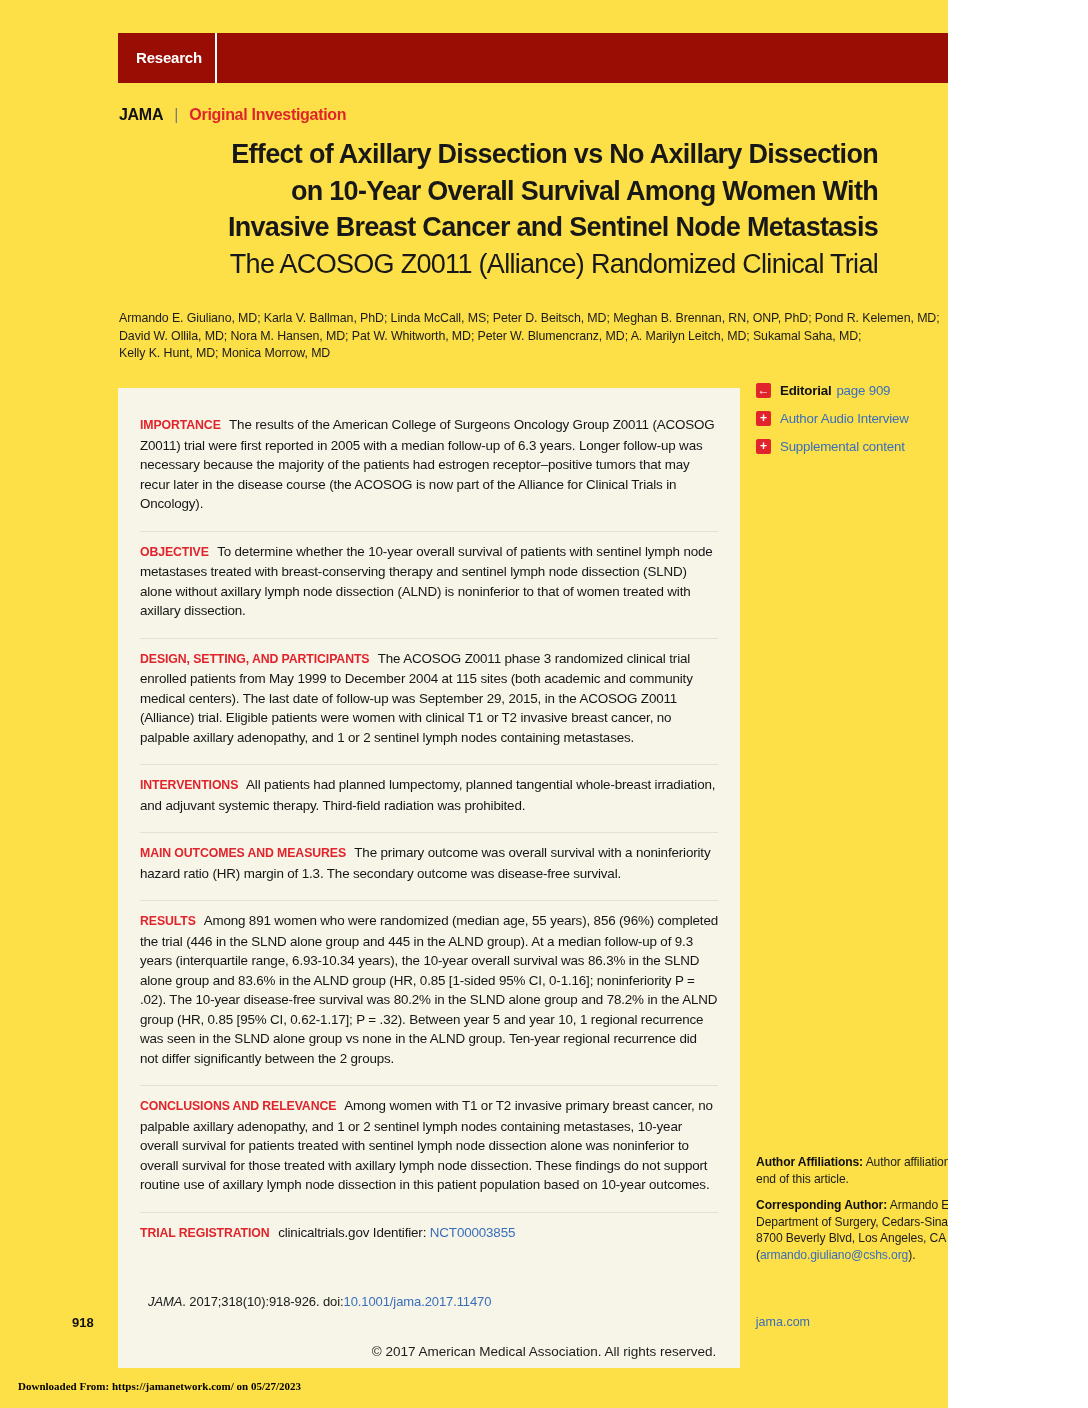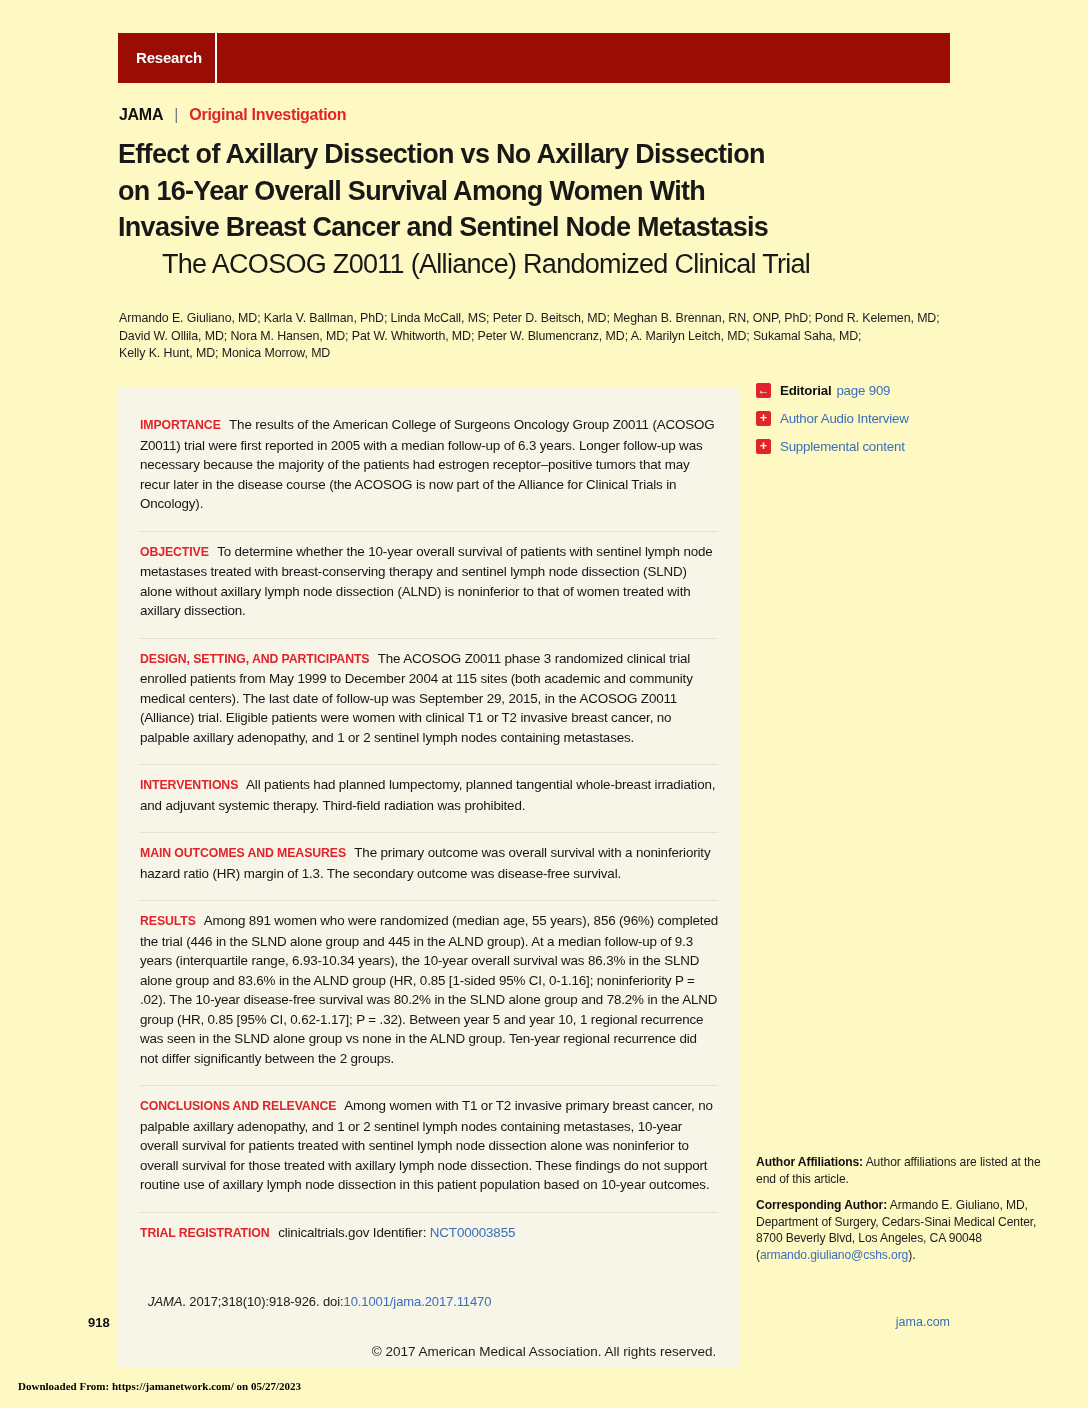--- a/index.html
+++ b/index.html
@@ -1,33 +1,33 @@
 <!DOCTYPE html>
 <html><head>
 <meta charset="utf-8">
 <style>
   html,body{margin:0;padding:0;background:#ffffff;}
-  #page{position:relative;width:1088px;height:1408px;background:#fef9c3;overflow:hidden;
+  #page{position:relative;width:948px;height:1408px;background:#fde047;overflow:hidden;
         font-family:"Liberation Sans", sans-serif;color:#141414;}
 
   
   .kicker-bar{position:absolute;left:118px;top:33px;width:832px;height:50px;background:#9a0d04;}
   .kicker-divider{position:absolute;left:97px;top:0;width:2px;height:50px;background:#ffffff;}
   .kicker-label{position:absolute;left:18px;top:0;height:50px;line-height:50px;
                 color:#ffffff;font-weight:bold;font-size:15px;letter-spacing:-0.2px;}
 
   
   .rubric{position:absolute;left:119px;top:106px;font-size:16px;letter-spacing:-0.3px;}
   .rubric .journal{font-weight:bold;color:#111111;}
   .rubric .pipe{color:#7a7a7a;margin:0 7px;font-weight:normal;}
   .rubric .arttype{font-weight:bold;color:#e1232b;}
 
   
   .title{position:absolute;left:118px;top:136px;width:760px;font-size:27px;line-height:36.5px;
-         font-weight:bold;color:#181818;letter-spacing:-0.7px;}
+         font-weight:bold;color:#181818;letter-spacing:-0.7px;text-align:right;}
   .title .subtitle{font-weight:normal;margin-left:44px;}
 
   
   .authors{position:absolute;left:119px;top:310px;width:850px;font-size:12.4px;line-height:17.5px;color:#1c1c1c;letter-spacing:-0.1px;}
 
   
   .abstract{position:absolute;left:118px;top:388px;width:622px;height:980px;background:#f6f5e8;
             box-sizing:border-box;padding:17px 22px 0 22px;overflow:hidden;}
   .abs-sec{margin:0;padding:10px 0 17px 0;font-size:13.4px;line-height:19.5px;color:#161616;letter-spacing:-0.15px;}
   .abs-sec + .abs-sec{border-top:1px solid #e4e2cf;}
@@ -44,21 +44,21 @@
   .side-strong{font-weight:bold;color:#111111;margin-right:5px;}
   .side-blue{color:#3a6ebc;text-decoration:none;}
 
   
   .affil{position:absolute;left:756px;top:1154px;width:300px;font-size:12.1px;line-height:16.5px;color:#1c1c1c;letter-spacing:-0.1px;}
   .affil p{margin:0 0 10px 0;}
   .affil b{color:#0f0f0f;}
   .affil a{color:#3a6ebc;text-decoration:none;}
 
   
-  .folio{position:absolute;left:72px;top:1315px;font-size:13px;font-weight:bold;color:#111111;margin-left:16px;}
+  .folio{position:absolute;left:72px;top:1315px;font-size:13px;font-weight:bold;color:#111111;}
   .site{position:absolute;right:138px;top:1315px;font-size:12.5px;color:#3a6ebc;text-decoration:none;padding-left:16px;}
   .copyright{position:absolute;left:0;top:1344px;width:1088px;text-align:center;font-size:13.5px;color:#1d1d1d;}
   .download{position:absolute;left:18px;top:1380px;font-family:"Liberation Serif", serif;
             font-weight:bold;font-size:11px;color:#000000;}
 </style>
 </head>
 <body>
 
 <div id="page">
 
@@ -68,21 +68,21 @@
   </div>
 
   <div class="rubric">
     <span class="journal">JAMA</span>
     <span class="pipe">|</span>
     <span class="arttype">Original Investigation</span>
   </div>
 
   <div class="title">
     <div>Effect of Axillary Dissection vs No Axillary Dissection</div>
-    <div>on 16-Year Overall Survival Among Women With</div>
+    <div>on 10-Year Overall Survival Among Women With</div>
     <div>Invasive Breast Cancer and Sentinel Node Metastasis</div>
     <div class="subtitle">The ACOSOG Z0011 (Alliance) Randomized Clinical Trial</div>
   </div>
 
   <div class="authors">
     <div>Armando E. Giuliano, MD; Karla V. Ballman, PhD; Linda McCall, MS; Peter D. Beitsch, MD; Meghan B. Brennan, RN, ONP, PhD; Pond R. Kelemen, MD;</div>
     <div>David W. Ollila, MD; Nora M. Hansen, MD; Pat W. Whitworth, MD; Peter W. Blumencranz, MD; A. Marilyn Leitch, MD; Sukamal Saha, MD;</div>
     <div>Kelly K. Hunt, MD; Monica Morrow, MD</div>
   </div>
 

